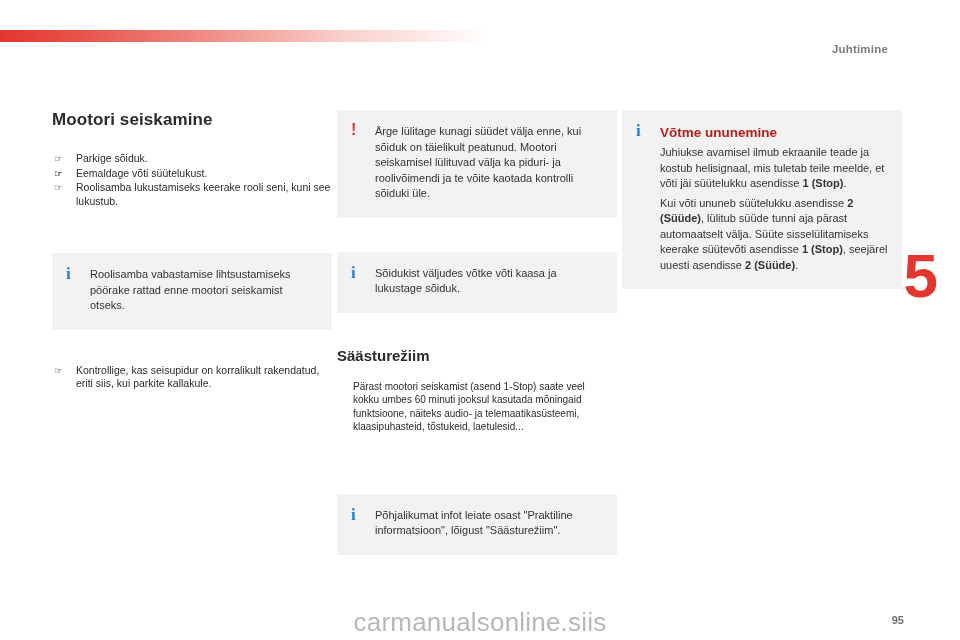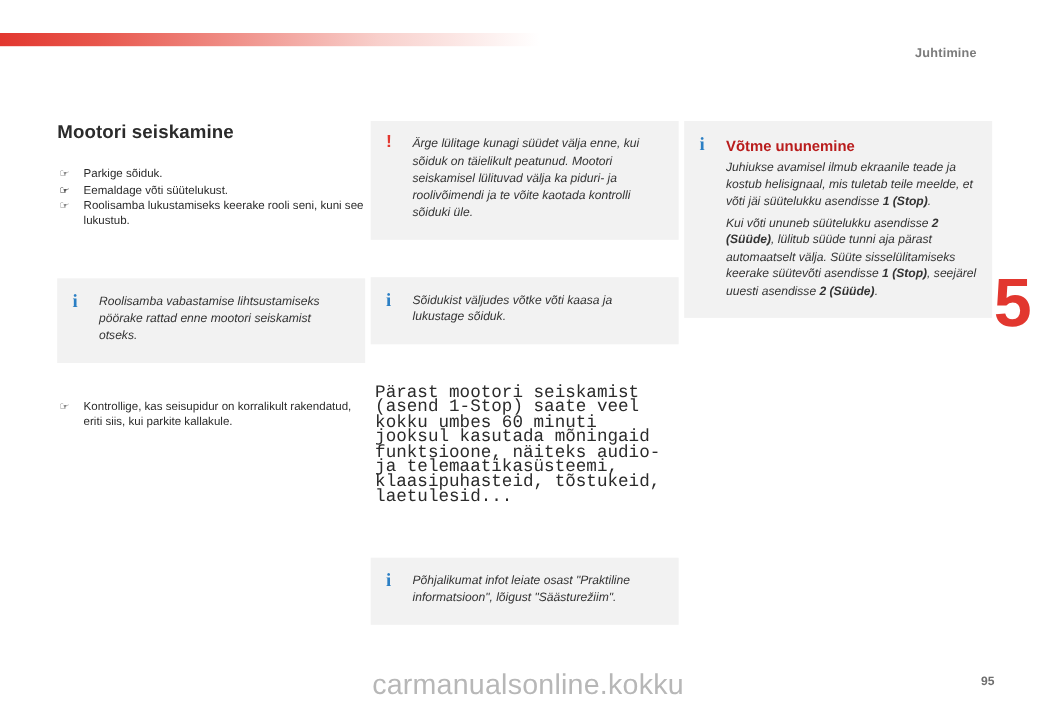--- a/index.html
+++ b/index.html
@@ -98,25 +98,24 @@
   .bullet-marker {
     position: absolute;
     left: 2px;
     top: 0px;
     color: #2b2b2b;
     font-size: 10px;
     line-height: 13.5px;
   }
 
   .body-text {
-    font-size: 16px;
+    font-size: 10px;
     line-height: 13.5px;
     color: #2b2b2b;
-    margin: 4px;
-    font-family: Liberation Mono, monospace;
+    margin: 16px;
   }
 
   
   .box {
     position: relative;
     background: #f2f2f2;
     padding: 14px 14px 16px 38px;
     box-sizing: border-box;
   }
   .box-icon {
@@ -128,21 +127,20 @@
     line-height: 1;
     font-family: "Liberation Serif", serif;
   }
   .icon-info { color: #2b7fc4; }
   .icon-warning { color: #e2372f; font-family: "Liberation Sans", sans-serif; font-size: 16px; }
   .box-text {
     font-size: 11px;
     line-height: 15.5px;
     color: #333333;
     margin: 0;
-    font-style: italic;
   }
   .box-title {
     font-size: 13.5px;
     font-weight: bold;
     color: #b91c1c;
     margin: 0 0 4px 0;
     line-height: 17px;
   }
   .box-text + .box-text { margin-top: 4px; }
   .gap-md { height: 34px; }
@@ -227,20 +225,21 @@
 
   <div class="gap-md"></div>
 
   <div class="box">
     <span class="box-icon icon-info">i</span>
     <p class="box-text">Sõidukist väljudes võtke võti kaasa ja lukustage sõiduk.</p>
   </div>
 
   <div class="gap-md"></div>
 
+  <h2 class="sub-title">Säästurez̆iim</h2>
   <p class="body-text">Pärast mootori seiskamist (asend 1-Stop) saate veel kokku umbes 60 minuti jooksul kasutada mõningaid funktsioone, näiteks audio- ja telemaatikasüsteemi, klaasipuhasteid, tõstukeid, laetulesid...</p>
 
   <div class="gap-lg"></div>
 
   <div class="box">
     <span class="box-icon icon-info">i</span>
     <p class="box-text">Põhjalikumat infot leiate osast "Praktiline informatsioon", lõigust "Säästurez̆iim".</p>
   </div>
 
 </div>
@@ -250,13 +249,13 @@
   <div class="box">
     <span class="box-icon icon-info">i</span>
     <h3 class="box-title">Võtme ununemine</h3>
     <p class="box-text">Juhiukse avamisel ilmub ekraanile teade ja kostub helisignaal, mis tuletab teile meelde, et võti jäi süütelukku asendisse <b>1 (Stop)</b>.</p>
     <p class="box-text">Kui võti ununeb süütelukku asendisse <b>2 (Süüde)</b>, lülitub süüde tunni aja pärast automaatselt välja. Süüte sisselülitamiseks keerake süütevõti asendisse <b>1 (Stop)</b>, seejärel uuesti asendisse <b>2 (Süüde)</b>.</p>
   </div>
 
 </div>
 
 <div class="footer-page">95</div>
-<div class="watermark">carmanualsonline.kokku</div>
+<div class="watermark">carmanualsonline.siis</div>
 
 </body></html>

